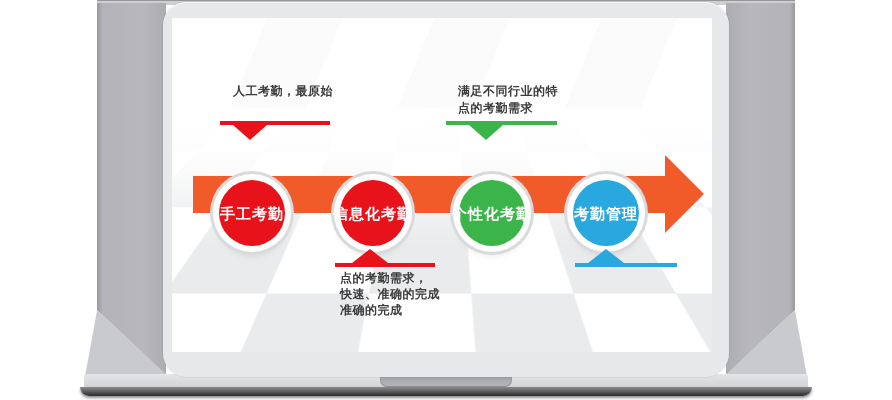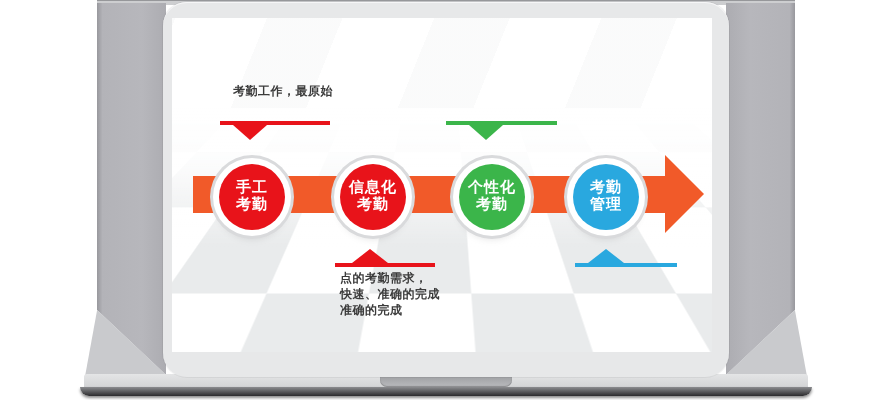--- a/index.html
+++ b/index.html
@@ -33,23 +33,23 @@
     background:repeating-conic-gradient(#e9ebec 0% 25%,#ffffff 25% 50%);background-size:112px 112px;
     transform:perspective(300px) rotateX(54deg);transform-origin:50% 0;}
   .fade{position:absolute;left:0;top:90px;width:100%;height:140px;
     background:linear-gradient(rgba(255,255,255,1) 0,rgba(255,255,255,.85) 40%,rgba(255,255,255,0) 100%);}
 
   
   .layer{position:absolute;inset:0;}
   .band{position:absolute;left:21px;top:158px;width:472px;height:37px;background:var(--c,#f15a29);}
   .head{position:absolute;left:493px;top:137px;width:0;height:0;
     border-top:39px solid transparent;border-bottom:39px solid transparent;border-left:39px solid var(--c,#f15a29);}
-  .circle{position:absolute;top:146px;width:66px;height:66px;border-radius:50%;background:var(--c,#ccc);
+  .circle{position:absolute;top:162px;width:66px;height:66px;border-radius:50%;background:var(--c,#ccc);
     box-shadow:0 0 0 6px #ffffff,0 0 0 9px #d9dadc,0 7px 10px rgba(0,0,0,.18);
-    display:flex;flex-direction:column;align-items:center;justify-content:center;font-family:Liberation Mono, monospace;}
+    display:flex;flex-direction:row;align-items:center;justify-content:center;}
   .circle span{color:#fff;font-weight:bold;font-size:15px;line-height:17px;letter-spacing:1px;white-space:nowrap;}
   .c1{left:47px;} .c2{left:168px;} .c3{left:287px;} .c4{left:401px;}
 
   
   .anno{position:absolute;inset:0;pointer-events:none;}
   .rule{position:absolute;height:4px;background:var(--c,#333);}
   .tri-down{position:absolute;width:0;height:0;border-left:17px solid transparent;border-right:17px solid transparent;border-top:15px solid var(--c,#333);}
   .tri-up{position:absolute;width:0;height:0;border-left:18px solid transparent;border-right:18px solid transparent;border-bottom:14px solid var(--c,#333);}
   .anno-text{position:absolute;color:#3b3b3b;font-size:12px;font-weight:bold;line-height:17px;letter-spacing:.5px;white-space:nowrap;}
   .anno-text span{display:block;}
@@ -107,27 +107,31 @@
         <span>个性化</span>
         <span>考勤</span>
       </div>
       <div class="circle c4" style="--c: #29a8df;">
         <span>考勤</span>
         <span>管理</span>
       </div>
 
       <div class="anno a1" style="--c: #e8131a;">
         <div class="anno-text">
-          <span>考勤工作，最原始</span>
+          <span>人工考勤，最原始</span>
         </div>
         <div class="rule"></div>
         <div class="tri-down"></div>
       </div>
 
       <div class="anno a2" style="--c: #3bb54a;">
+        <div class="anno-text">
+          <span>满足不同行业的特</span>
+          <span>点的考勤需求</span>
+        </div>
         <div class="rule"></div>
         <div class="tri-down"></div>
       </div>
 
       <div class="anno a3" style="--c: #e8131a;">
         <div class="tri-up"></div>
         <div class="rule"></div>
         <div class="anno-text">
           <span>点的考勤需求，</span>
           <span>快速、准确的完成</span>

